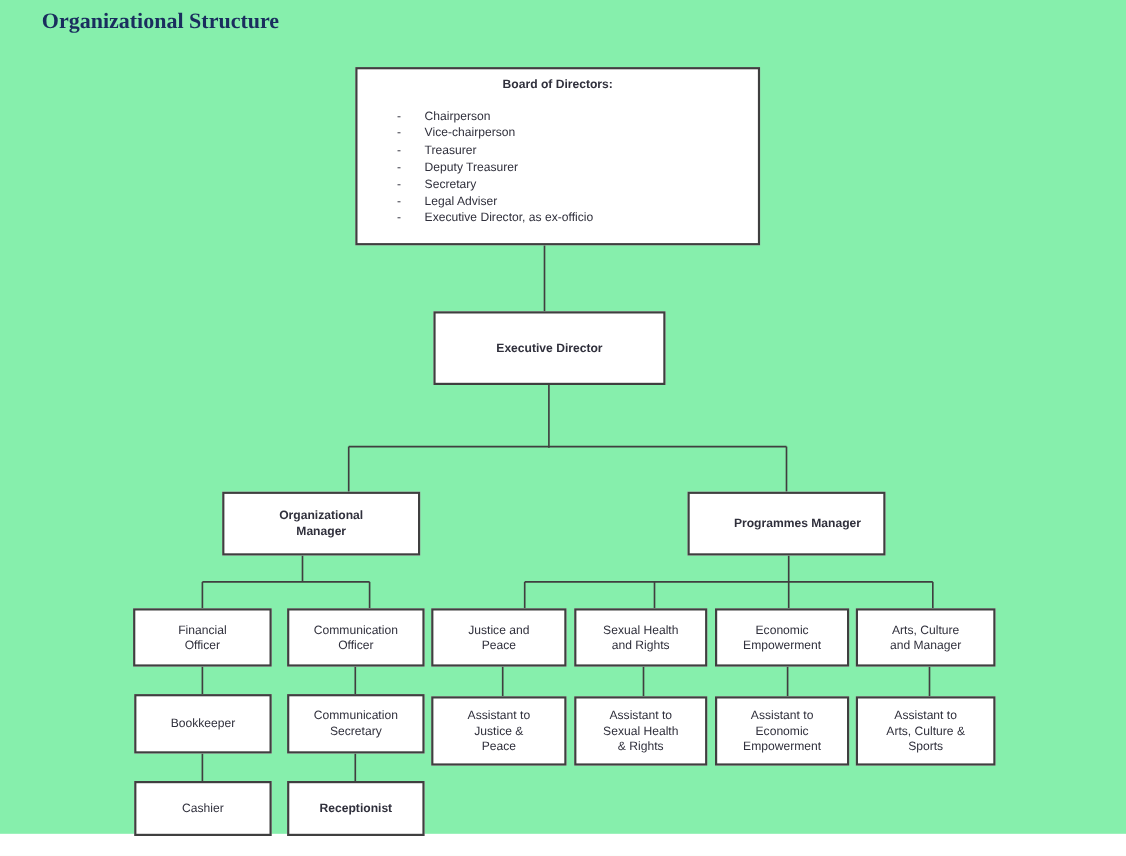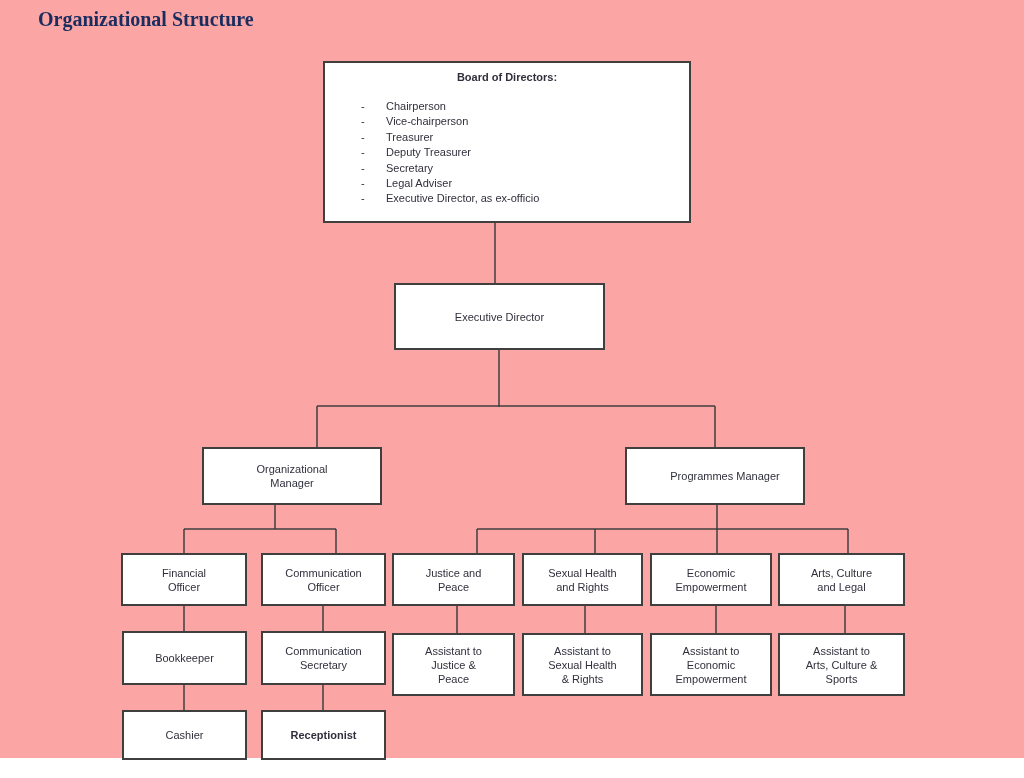--- a/index.html
+++ b/index.html
@@ -8,21 +8,21 @@
     background: #ffffff;
     width: 1024px;
     height: 778px;
     font-family: "Liberation Sans", sans-serif;
     overflow: hidden;
   }
   .canvas {
     position: relative;
     width: 1024px;
     height: 758px;
-    background: #fca5a5;
+    background: #86efac;
   }
   .page-title {
     position: absolute;
     left: 38px;
     top: 8px;
     font-family: "Liberation Serif", serif;
     font-weight: bold;
     font-size: 20px;
     color: #1a2d5e;
   }
@@ -39,21 +39,21 @@
     background: #ffffff;
     display: flex;
     flex-direction: column;
     align-items: center;
     justify-content: center;
     text-align: center;
     color: #30303c;
     font-size: 11px;
     line-height: 14px;
   }
-  .org-box.bold { font-weight: normal; justify-content: center; }
+  .org-box.bold { font-weight: bold; justify-content: center; }
   .board-box {
     position: absolute;
     box-sizing: border-box;
     left: 323px; top: 61px; width: 368px; height: 162px;
     border: 2px solid #3f3f3f;
     background: #ffffff;
     color: #30303c;
   }
   .board-title {
     text-align: center;
@@ -168,21 +168,21 @@
       <div class="org-box" style="left: 522px; top: 553px; width: 121px; height: 53px;">
         <div>Sexual Health</div>
         <div>and Rights</div>
       </div>
       <div class="org-box" style="left: 650px; top: 553px; width: 122px; height: 53px;">
         <div>Economic</div>
         <div>Empowerment</div>
       </div>
       <div class="org-box" style="left: 778px; top: 553px; width: 127px; height: 53px;">
         <div>Arts, Culture</div>
-        <div>and Legal</div>
+        <div>and Manager</div>
       </div>
       <div class="org-box" style="left: 122px; top: 631px; width: 125px; height: 54px;">
         <div>Bookkeeper</div>
       </div>
       <div class="org-box" style="left: 261px; top: 631px; width: 125px; height: 54px;">
         <div>Communication</div>
         <div>Secretary</div>
       </div>
       <div class="org-box" style="left: 392px; top: 633px; width: 123px; height: 63px;">
         <div>Assistant to</div>

